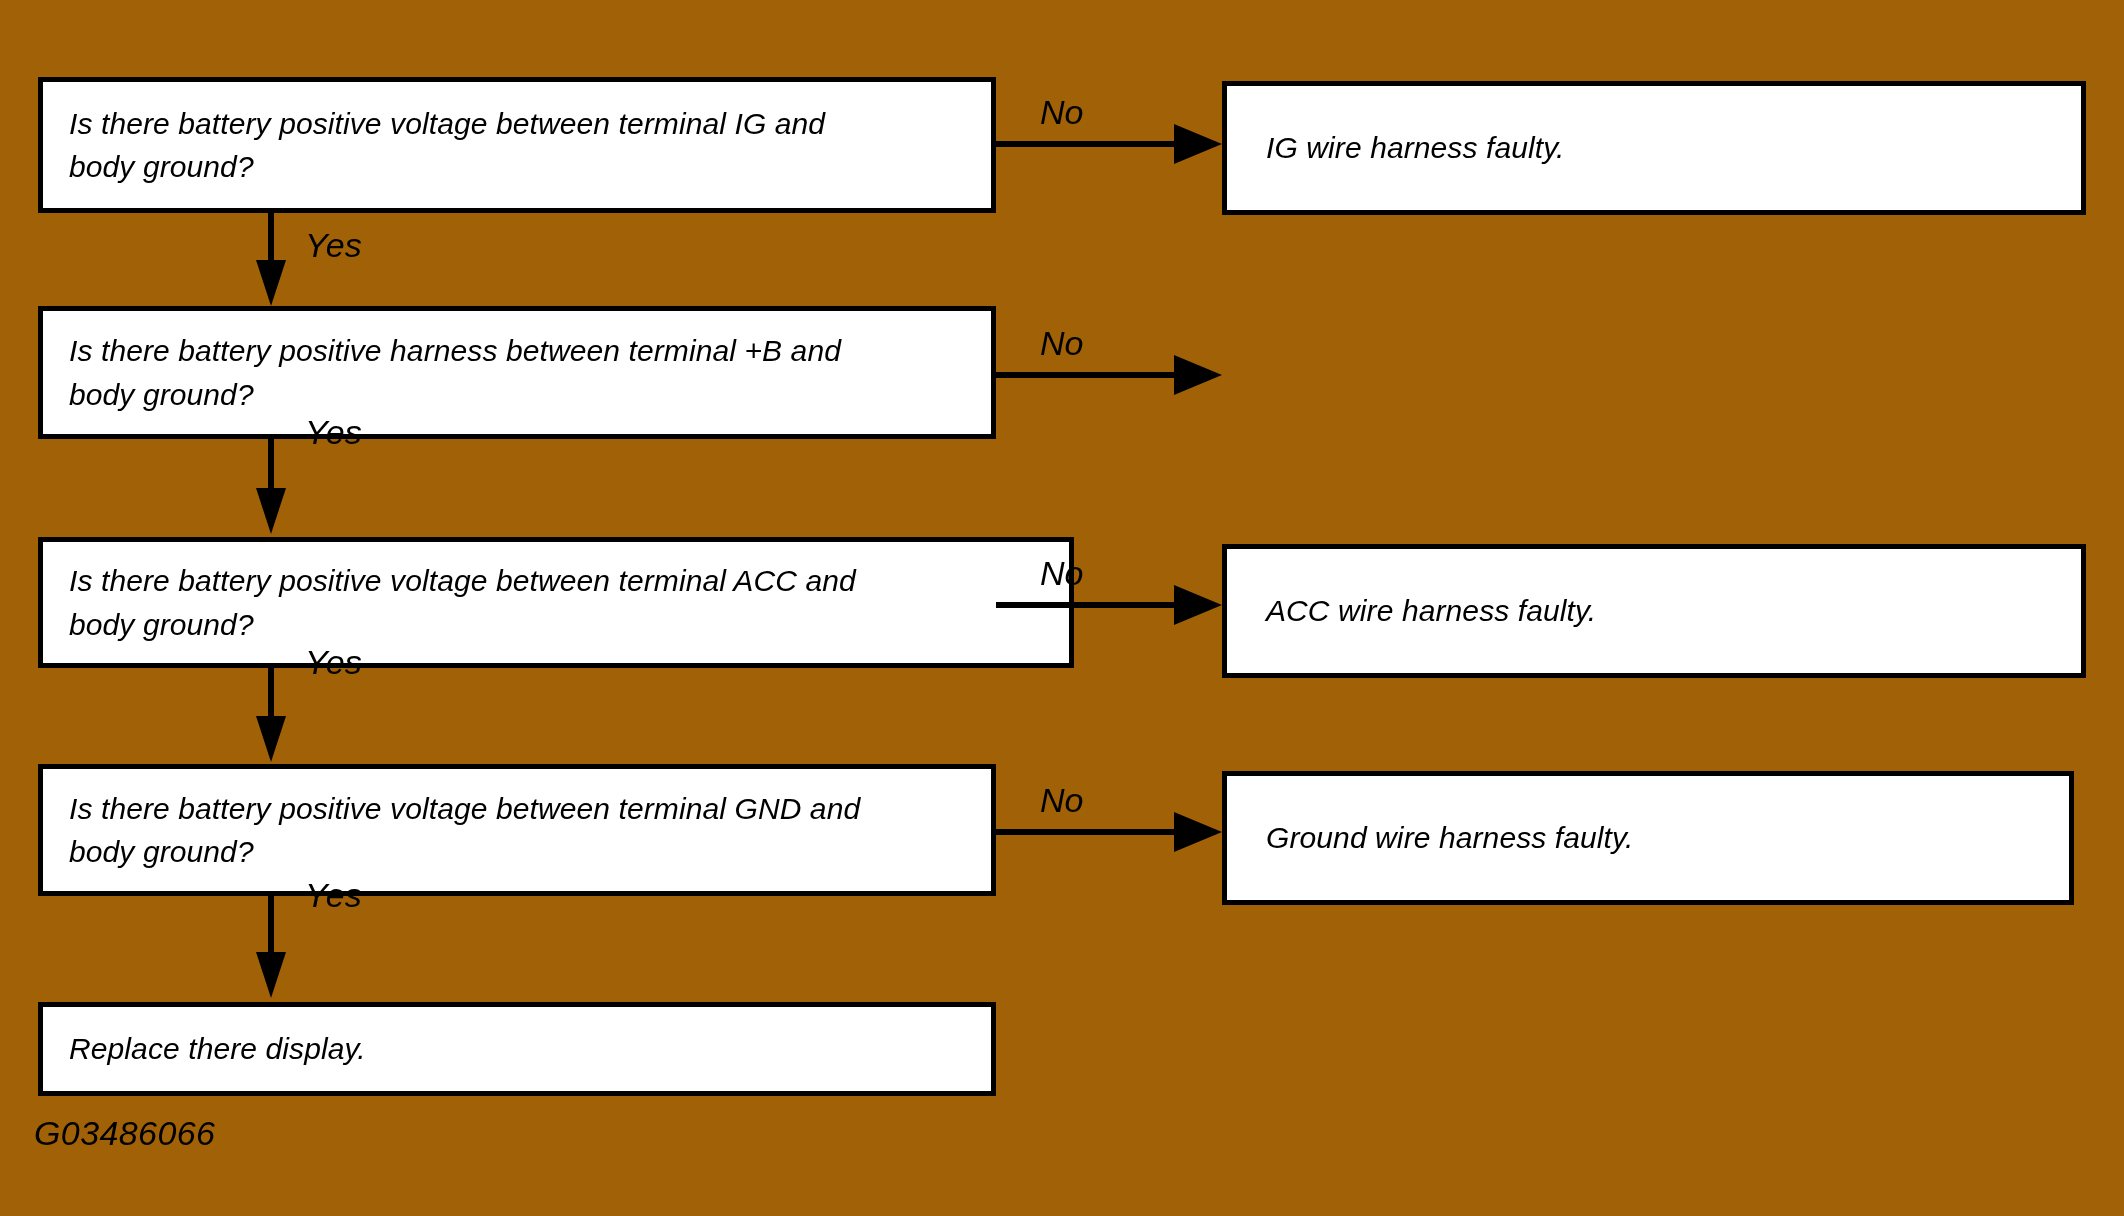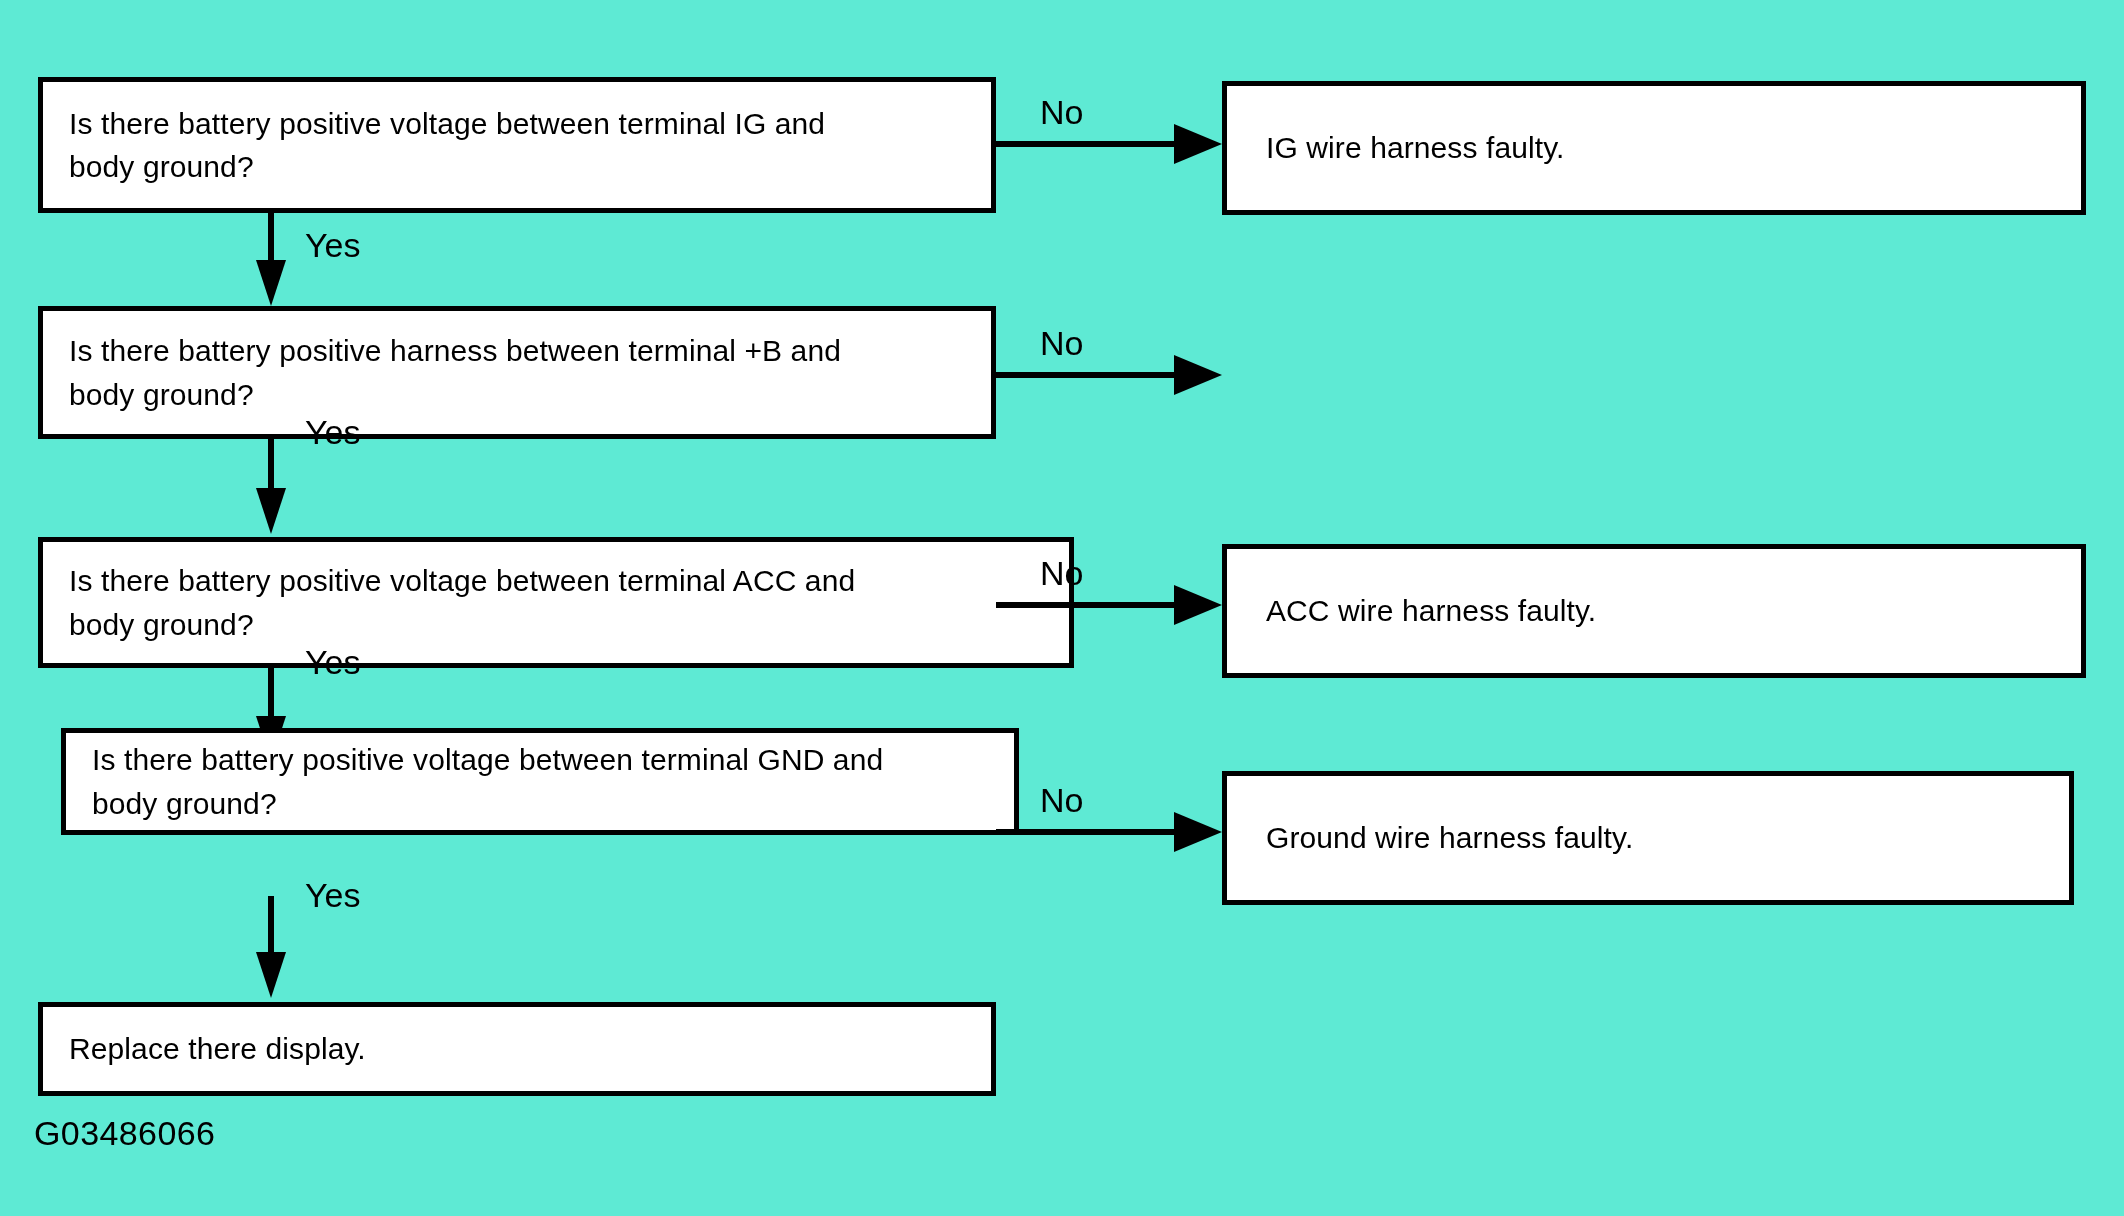--- a/index.html
+++ b/index.html
@@ -9,22 +9,23 @@
     background: #ffffff;
   }
   body {
     font-family: "Liberation Sans", sans-serif;
     color: #000000;
   }
   #canvas {
     position: relative;
     width: 2124px;
     height: 1216px;
-    background: #5eead4;
+    background: #a16207;
     overflow: hidden;
+    font-style: italic;
   }
   .box {
     position: absolute;
     box-sizing: border-box;
     border: 5px solid #000000;
     background: #ffffff;
     display: flex;
     align-items: center;
   }
   .box-text {
@@ -166,21 +167,21 @@
   <div class="box r-box" style="left:1222px; top:544px; width:864px; height:134px;">
     <div class="box-text">ACC wire harness faulty.</div>
   </div>
 
   <div class="v-conn" style="left:248px; top:668px; height:96px;">
     <div class="v-line" style="height:50px;"></div>
     <div class="v-head" style="top:48px;"></div>
   </div>
   <div class="yes-label" style="left:305px; top:645px;">Yes</div>
 
-  <div class="box q-box" style="left:38px; top:728px; width:958px; height:107px;margin-left:23px;">
+  <div class="box q-box" style="left:38px; top:764px; width:958px; height:132px;">
     <div class="box-text">Is there battery positive voltage between terminal GND and
 body ground?</div>
   </div>
 
   <div class="h-conn" style="left:996px; top:812px; width:226px;">
     <div class="h-line" style="width:178px;"></div>
     <div class="h-head" style="left:178px;"></div>
   </div>
   <div class="no-label" style="left:1040px; top:783px;">No</div>
 

